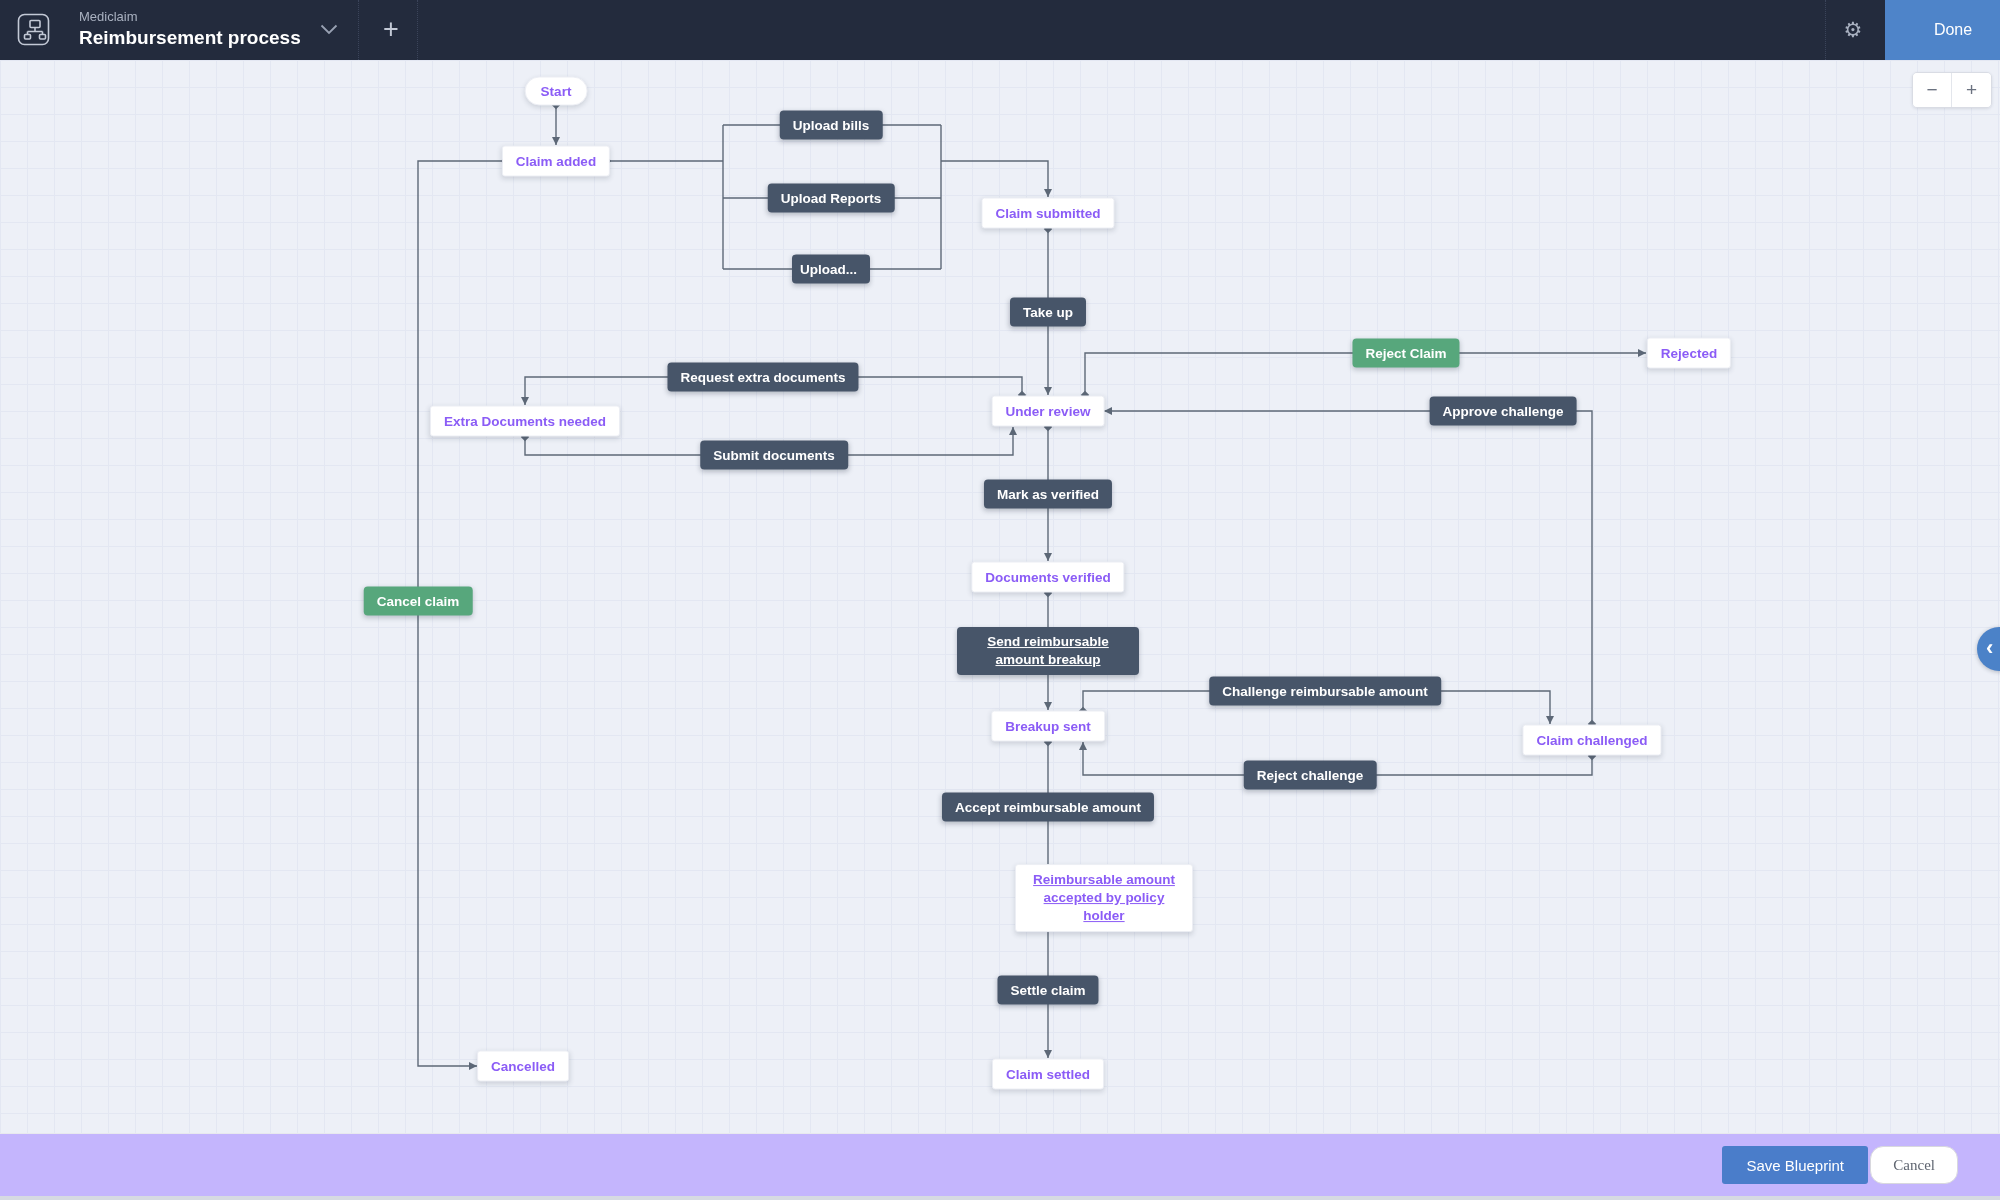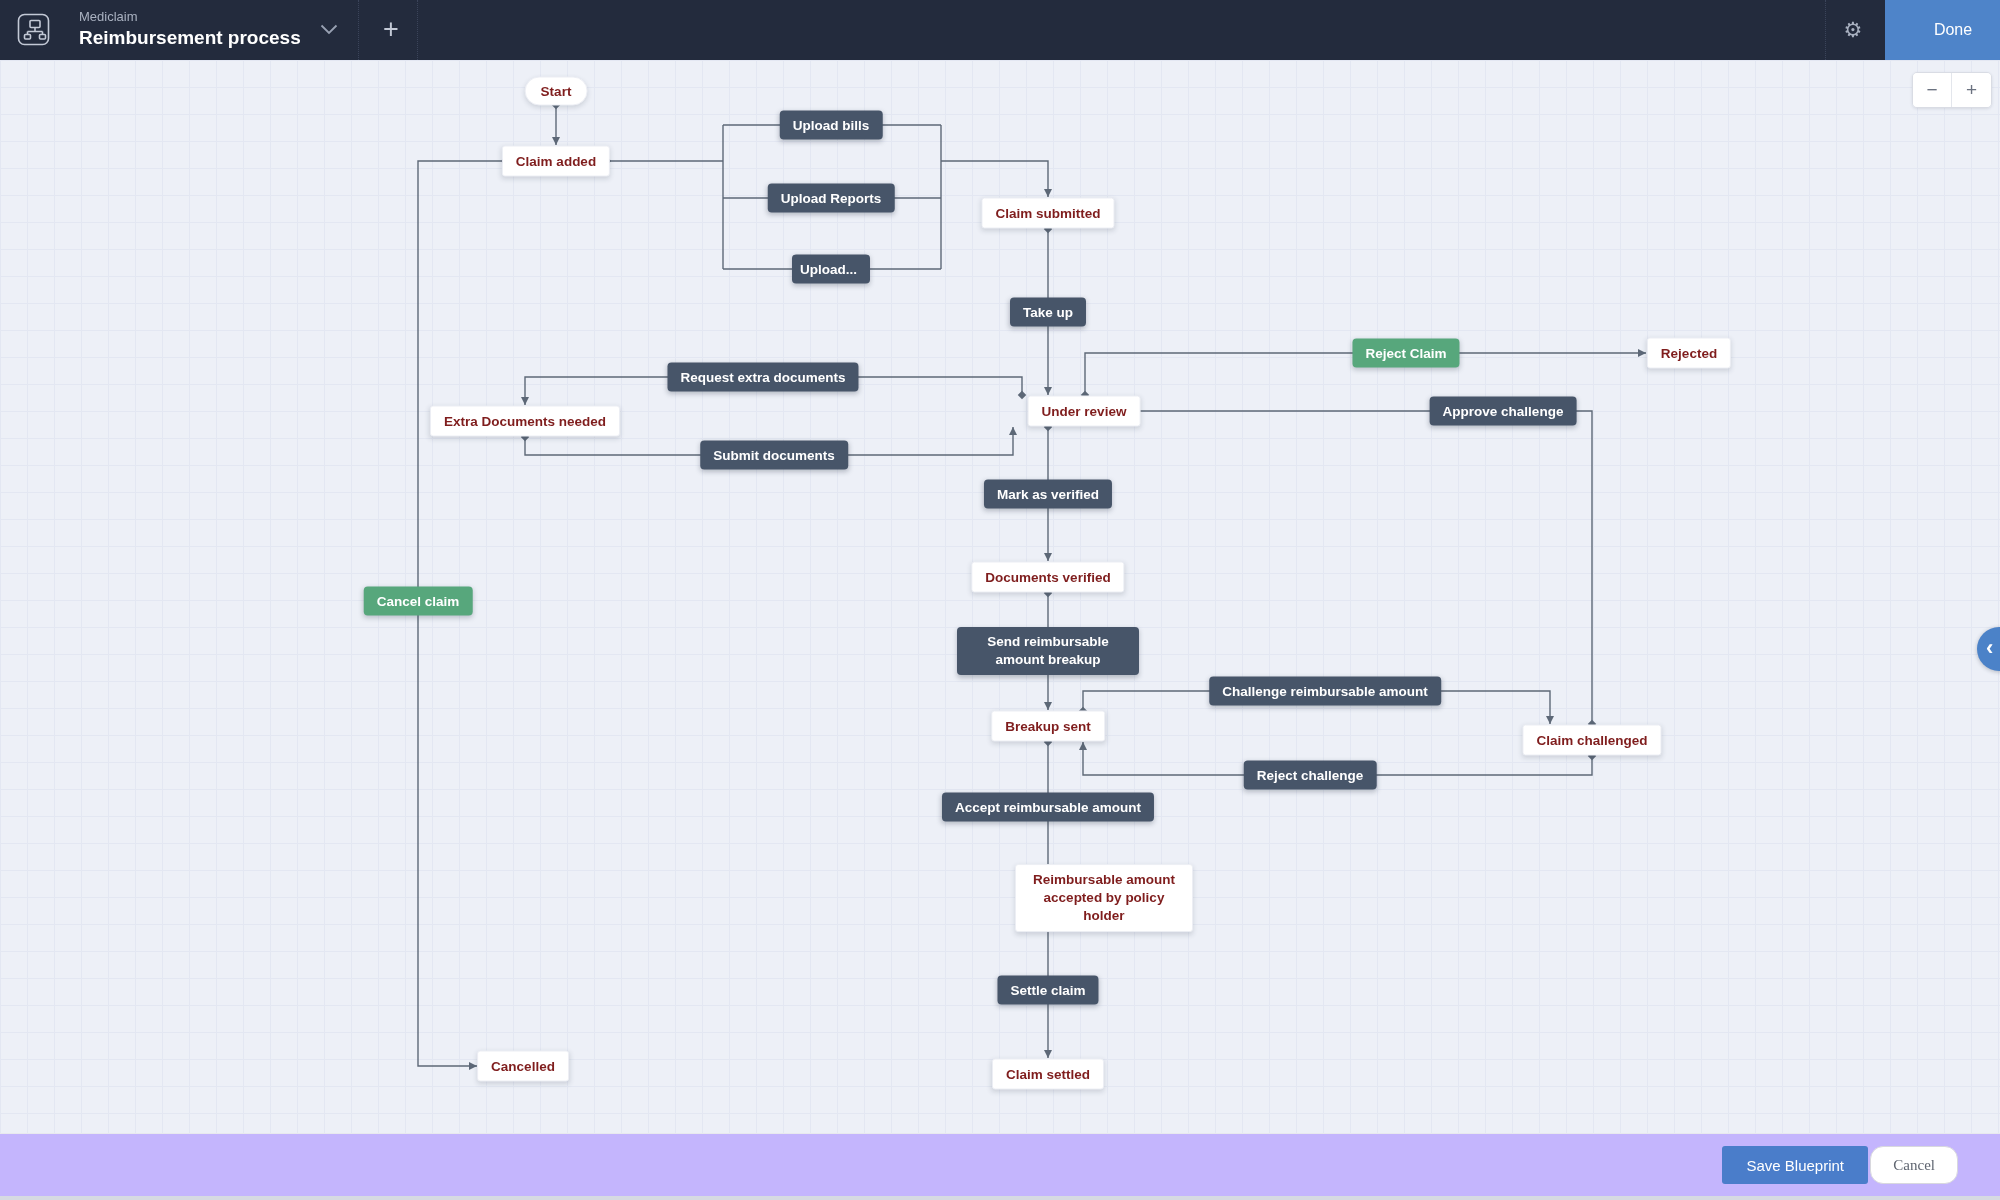--- a/index.html
+++ b/index.html
@@ -24,28 +24,28 @@
 
   
   #canvas { position:absolute; top:60px; left:0; width:2000px; height:1073px;
     background-color:#edf0f7;
     background-image:linear-gradient(to right,#e3e7f2 1px,transparent 1px),
                      linear-gradient(to bottom,#e3e7f2 1px,transparent 1px);
     background-size:27px 27px; overflow:hidden; }
   #edges-svg { position:absolute; top:0; left:0; }
   .node { position:absolute; transform:translate(-50%,-50%); white-space:nowrap;
     font-size:13.5px; font-weight:600; z-index:5; cursor:pointer; }
-  .n-state, .n-start { background:#ffffff; color:#7f1d1d; border:1px solid #eceef4;
+  .n-state, .n-start { background:#ffffff; color:#8b5cf6; border:1px solid #eceef4;
     border-radius:3px; padding:7px 13px; box-shadow:0 2px 5px rgba(40,50,70,.16); }
   .n-start { border-radius:15px; padding:6px 15px; font-weight:700; }
   .n-transition { background:#475569; color:#ffffff; border-radius:4px;
     padding:7px 13px; box-shadow:0 2px 5px rgba(40,50,70,.28); }
   .n-action { background:#57a77c; color:#ffffff; border-radius:4px;
     padding:7px 13px; box-shadow:0 2px 5px rgba(40,50,70,.25); }
-  .wrap { white-space:normal; text-align:center; line-height:1.33; padding:6px 10px; }
+  .wrap { white-space:normal; text-align:center; line-height:1.33; padding:6px 10px;text-decoration:underline; }
   .align-left { text-align:left; }
 
   .zoom-ctrl { position:absolute; top:12px; right:8px; display:flex;
     border:1px solid #d9dce4; border-radius:5px; overflow:hidden;
     box-shadow:0 1px 3px rgba(40,50,70,.12); z-index:10; }
   .zoom-btn { width:39px; height:34px; background:#ffffff; border:none;
     color:#6b7280; font-size:19px; line-height:34px; cursor:pointer; }
   .zoom-btn:first-child { border-right:1px solid #e3e6ec; }
 
   .panel-toggle { position:absolute; top:567px; right:-21px; width:44px; height:44px;
@@ -150,21 +150,21 @@
       <div class="node n-start" style="left: 556px; top: 31px;">Start</div>
       <div class="node n-state" style="left: 556px; top: 101px;">Claim added</div>
       <div class="node n-transition" style="left: 831px; top: 65px;">Upload bills</div>
       <div class="node n-transition" style="left: 831px; top: 138px;">Upload Reports</div>
       <div class="node n-transition" style="left: 831px; top: 209px; padding-left: 8px;">Upload...</div>
       <div class="node n-state" style="left: 1048px; top: 153px;">Claim submitted</div>
       <div class="node n-transition" style="left: 1048px; top: 252px;">Take up</div>
       <div class="node n-action" style="left: 1406px; top: 293px;">Reject Claim</div>
       <div class="node n-state" style="left: 1689px; top: 293px;">Rejected</div>
       <div class="node n-transition" style="left: 763px; top: 317px;">Request extra documents</div>
-      <div class="node n-state" style="left: 1048px; top: 351px; margin-left: 36px;">Under review</div>
+      <div class="node n-state" style="left: 1048px; top: 351px;">Under review</div>
       <div class="node n-state" style="left: 525px; top: 361px;">Extra Documents needed</div>
       <div class="node n-transition" style="left: 774px; top: 395px;">Submit documents</div>
       <div class="node n-transition" style="left: 1503px; top: 351px;">Approve challenge</div>
       <div class="node n-transition" style="left: 1048px; top: 434px;">Mark as verified</div>
       <div class="node n-state" style="left: 1048px; top: 517px;">Documents verified</div>
       <div class="node n-transition wrap" style="left: 1048px; top: 591px; width: 182px;">Send reimbursable amount breakup</div>
       <div class="node n-transition" style="left: 1325px; top: 631px;">Challenge reimbursable amount</div>
       <div class="node n-state" style="left: 1048px; top: 666px;">Breakup sent</div>
       <div class="node n-state" style="left: 1592px; top: 680px;">Claim challenged</div>
       <div class="node n-transition" style="left: 1310px; top: 715px;">Reject challenge</div>

